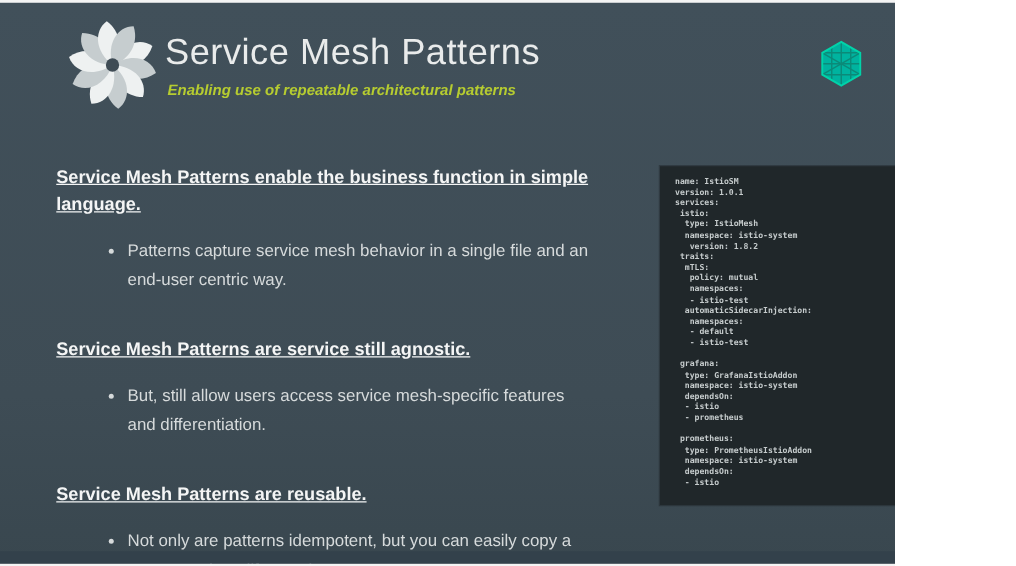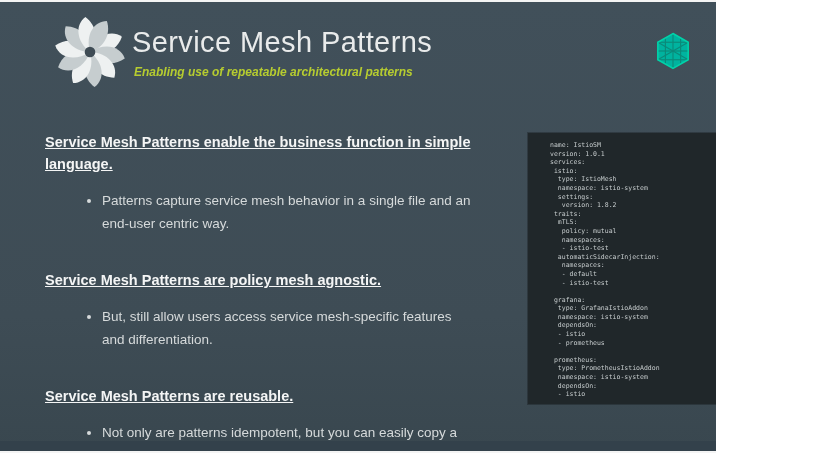--- a/index.html
+++ b/index.html
@@ -21,22 +21,23 @@
   
   .left-col { position:absolute; left:45px; top:130px; width:440px; color:#d6dadb; }
   section.sec { margin:0 0 34px 0; }
   .sec-heading { margin:0 0 8px 0; font-size:14.5px; line-height:1.5; font-weight:700; color:#f4f5f5;text-decoration:underline; }
   ul.bullets { margin:13px; padding:0 0 0 44px; }
   li.bullet { font-size:13.5px; line-height:1.75; color:#d6dadb; }
 
   
   .code-panel {
     position:absolute; left:528px; top:131px; width:208px; height:271px;
-    background:#20272a; box-sizing:border-box; padding:8px 22px;
+    background:#20272a; box-sizing:border-box; padding:8px 12px;
     box-shadow:0 0 0 1px rgba(0,0,0,0.25);
+    font-weight:bold;
   }
   .code-line {
     font-family:"DejaVu Sans Mono", monospace;
     font-size:6.5px; line-height:8.6px; min-height:8.6px;
     color:#c6cccd; white-space:pre;
   }
 </style>
 </head>
 <body>
 
@@ -85,21 +86,21 @@
   <div class="left-col">
 
     <section class="sec">
       <h2 class="sec-heading">Service Mesh Patterns enable the business function in simple language.</h2>
       <ul class="bullets">
         <li class="bullet">Patterns capture service mesh behavior in a single file and an end-user centric way.</li>
       </ul>
     </section>
 
     <section class="sec">
-      <h2 class="sec-heading">Service Mesh Patterns are policy mesh agnostic.</h2>
+      <h2 class="sec-heading">Service Mesh Patterns are service still agnostic.</h2>
       <ul class="bullets">
         <li class="bullet">But, still allow users access service mesh-specific features and differentiation.</li>
       </ul>
     </section>
 
     <section class="sec">
       <h2 class="sec-heading">Service Mesh Patterns are reusable.</h2>
       <ul class="bullets">
         <li class="bullet">Not only are patterns idempotent, but you can easily copy a pattern and modify to suit.</li>
       </ul>
@@ -107,21 +108,20 @@
 
   </div>
 
   <div class="code-panel">
     <div class="code-line">name: IstioSM</div>
     <div class="code-line">version: 1.0.1</div>
     <div class="code-line">services:</div>
     <div class="code-line"> istio:</div>
     <div class="code-line">  type: IstioMesh</div>
     <div class="code-line">  namespace: istio-system</div>
-    <div class="code-line">  settings:</div>
     <div class="code-line">   version: 1.8.2</div>
     <div class="code-line"> traits:</div>
     <div class="code-line">  mTLS:</div>
     <div class="code-line">   policy: mutual</div>
     <div class="code-line">   namespaces:</div>
     <div class="code-line">   - istio-test</div>
     <div class="code-line">  automaticSidecarInjection:</div>
     <div class="code-line">   namespaces:</div>
     <div class="code-line">   - default</div>
     <div class="code-line">   - istio-test</div>

